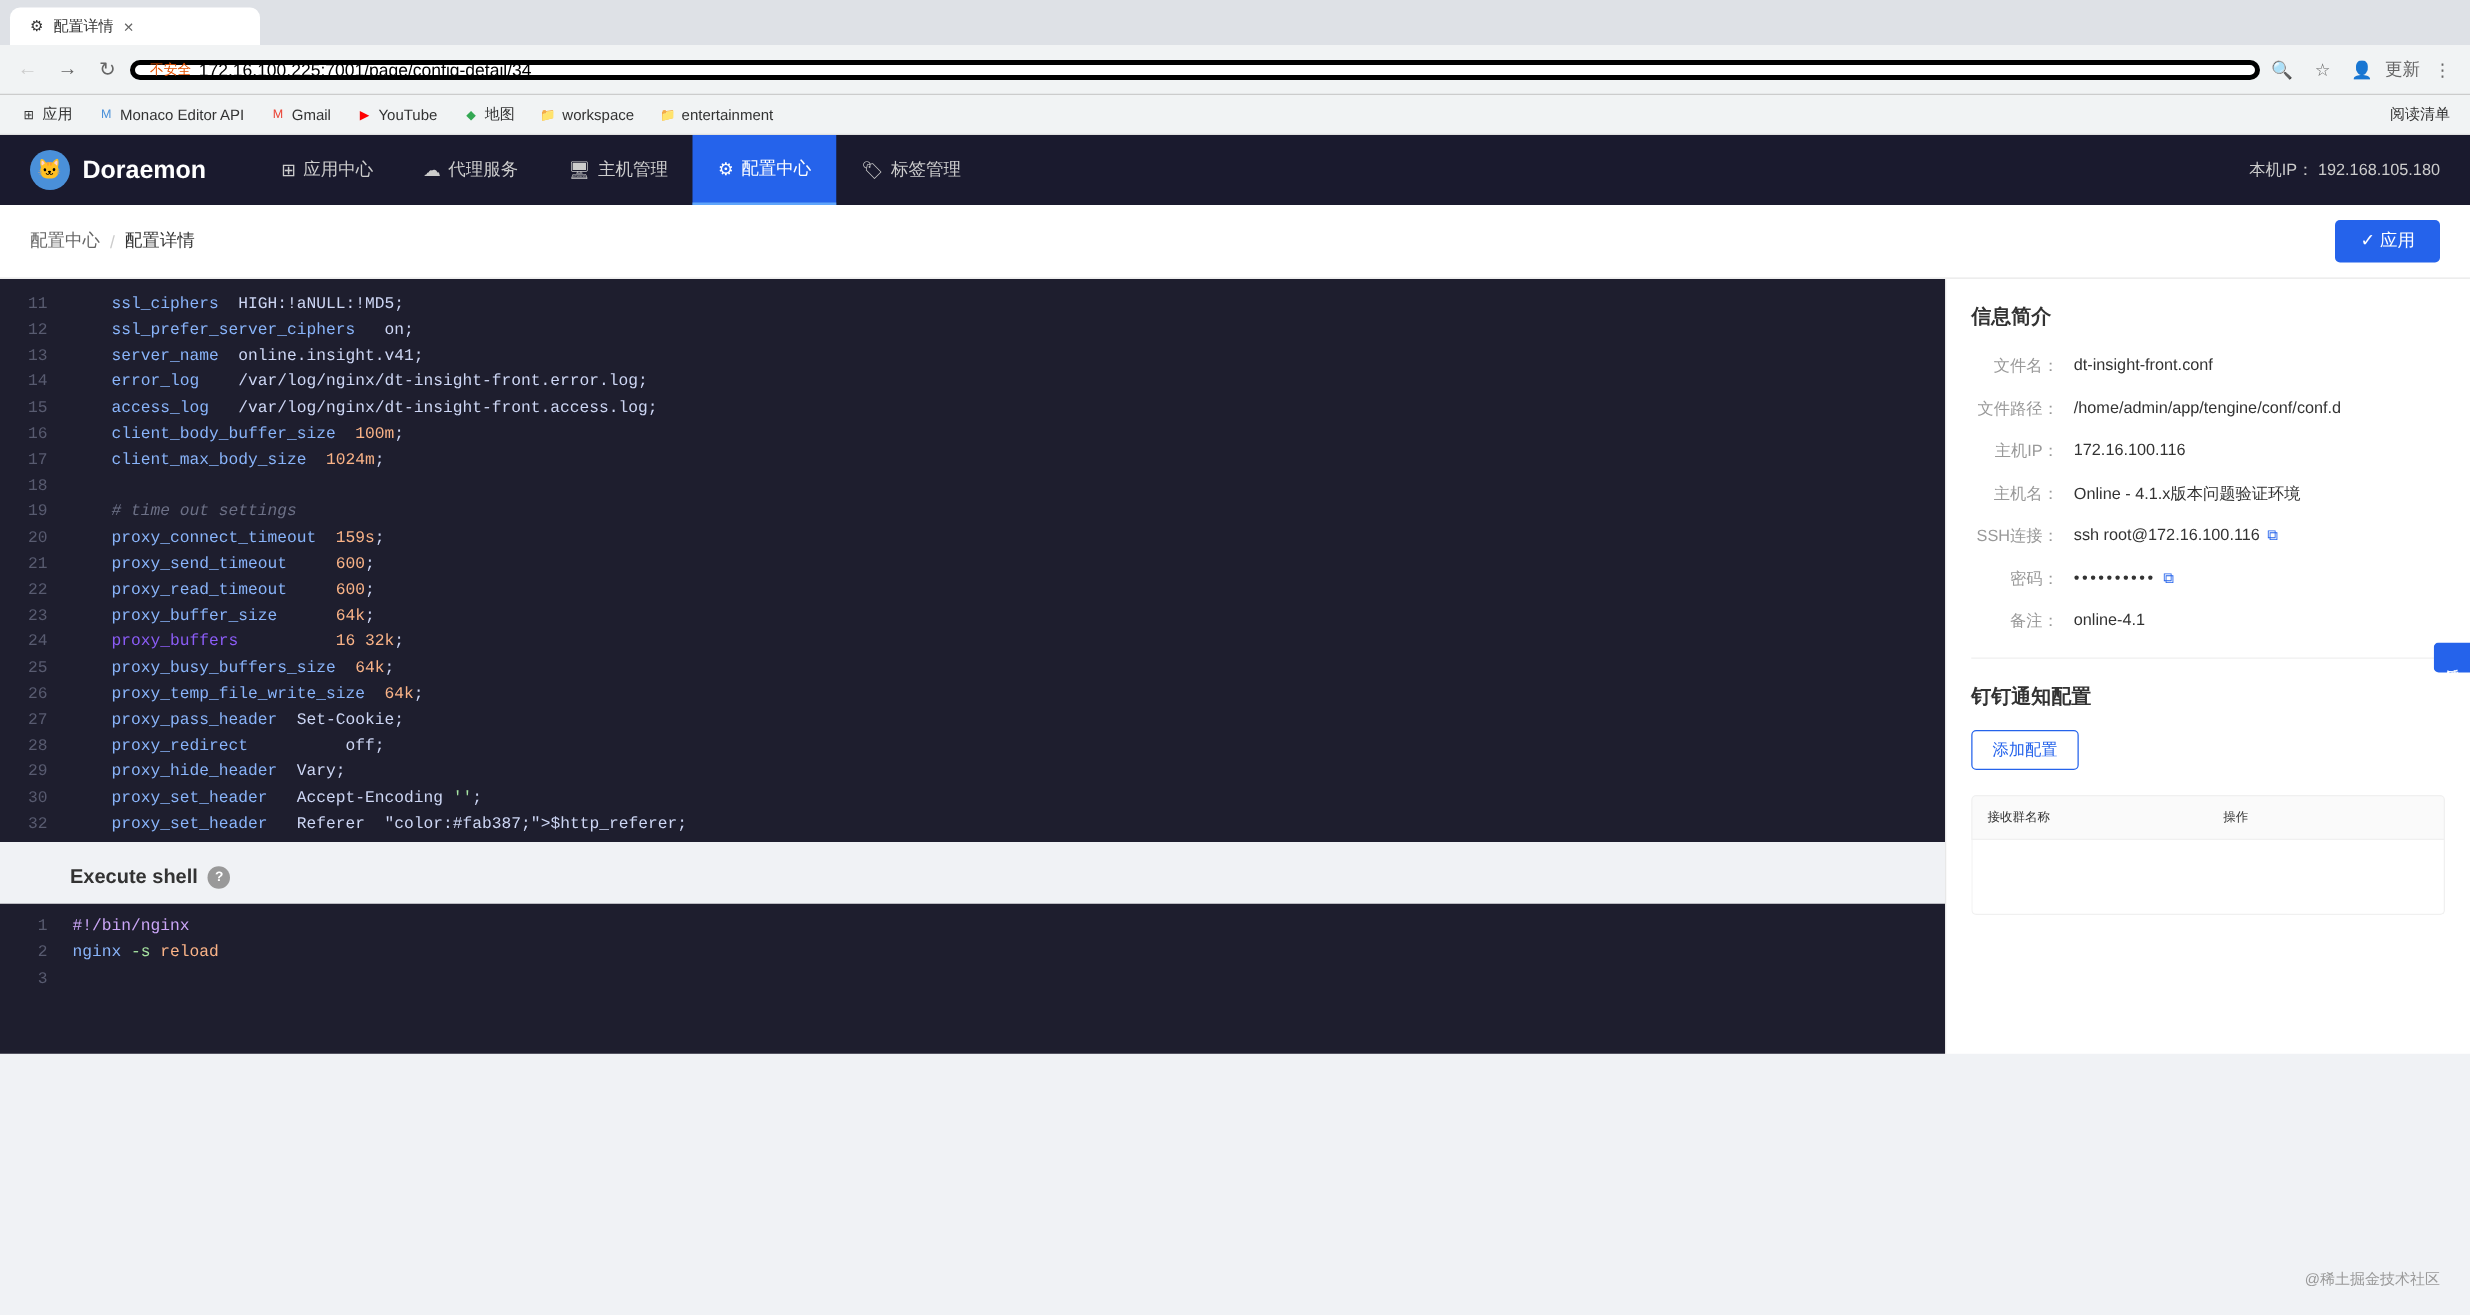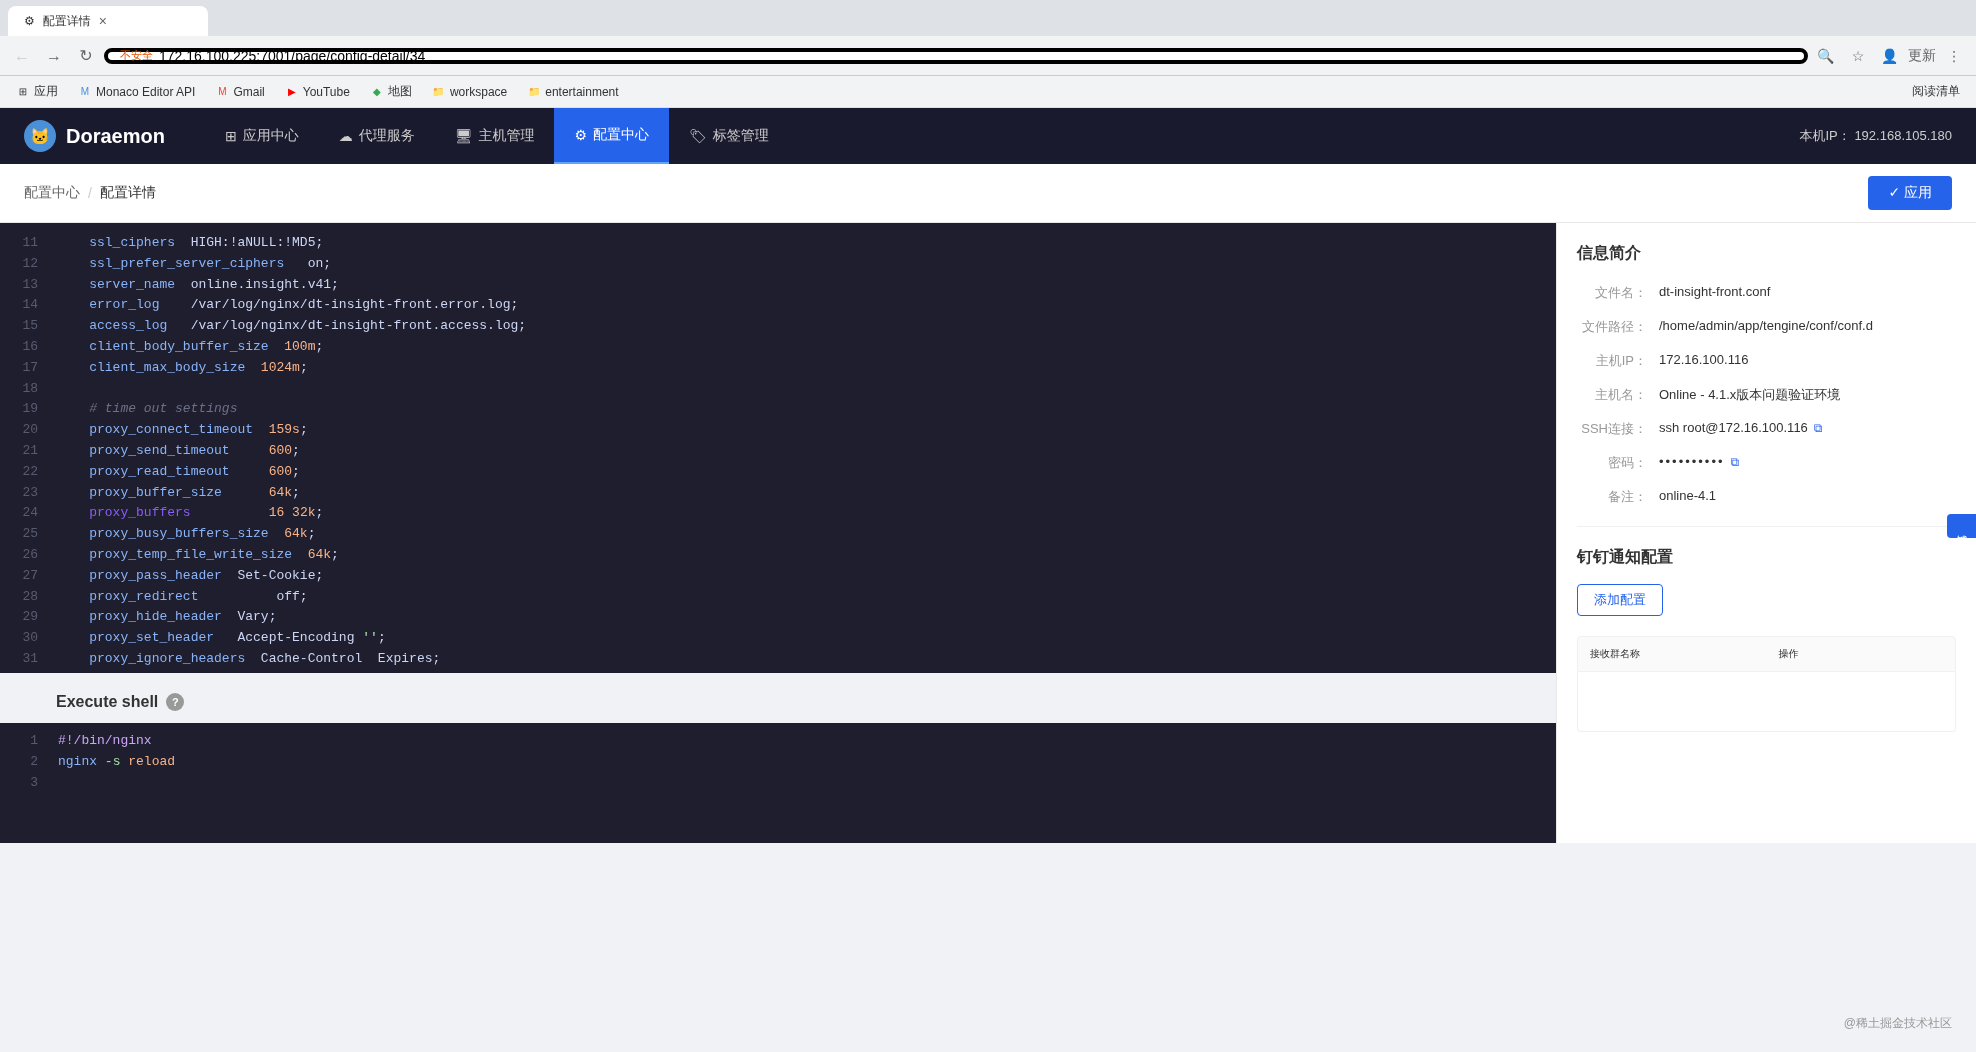--- a/index.html
+++ b/index.html
@@ -257,24 +257,20 @@
             <span class="line-num">28</span>
             <span class="line-content">    <span style="color:#89b4fa;">proxy_redirect</span>          off;</span>
           </div>
           <div class="code-line">
             <span class="line-num">29</span>
             <span class="line-content">    <span style="color:#89b4fa;">proxy_hide_header</span>  Vary;</span>
           </div>
           <div class="code-line">
             <span class="line-num">30</span>
             <span class="line-content">    <span style="color:#89b4fa;">proxy_set_header</span>   Accept-Encoding <span style="color:#a6e3a1;">''</span>;</span>
-          </div>
-          <div class="code-line">
-            <span class="line-num">31</span>
-            <span class="line-content">    <span style="color:#89b4fa;">proxy_ignore_headers</span>  Cache-Control  Expires;</span>
           </div>
           <div class="code-line">
             <span class="line-num">32</span>
             <span class="line-content">    <span style="color:#89b4fa;">proxy_set_header</span>   Referer  <span style="&lt;span">"color:#fab387;"</span>&gt;$http_referer;</span>
           </div>
         </div>
 
       <div class="execute-shell">
         <div class="execute-shell-title">
           <span>Execute shell</span>

